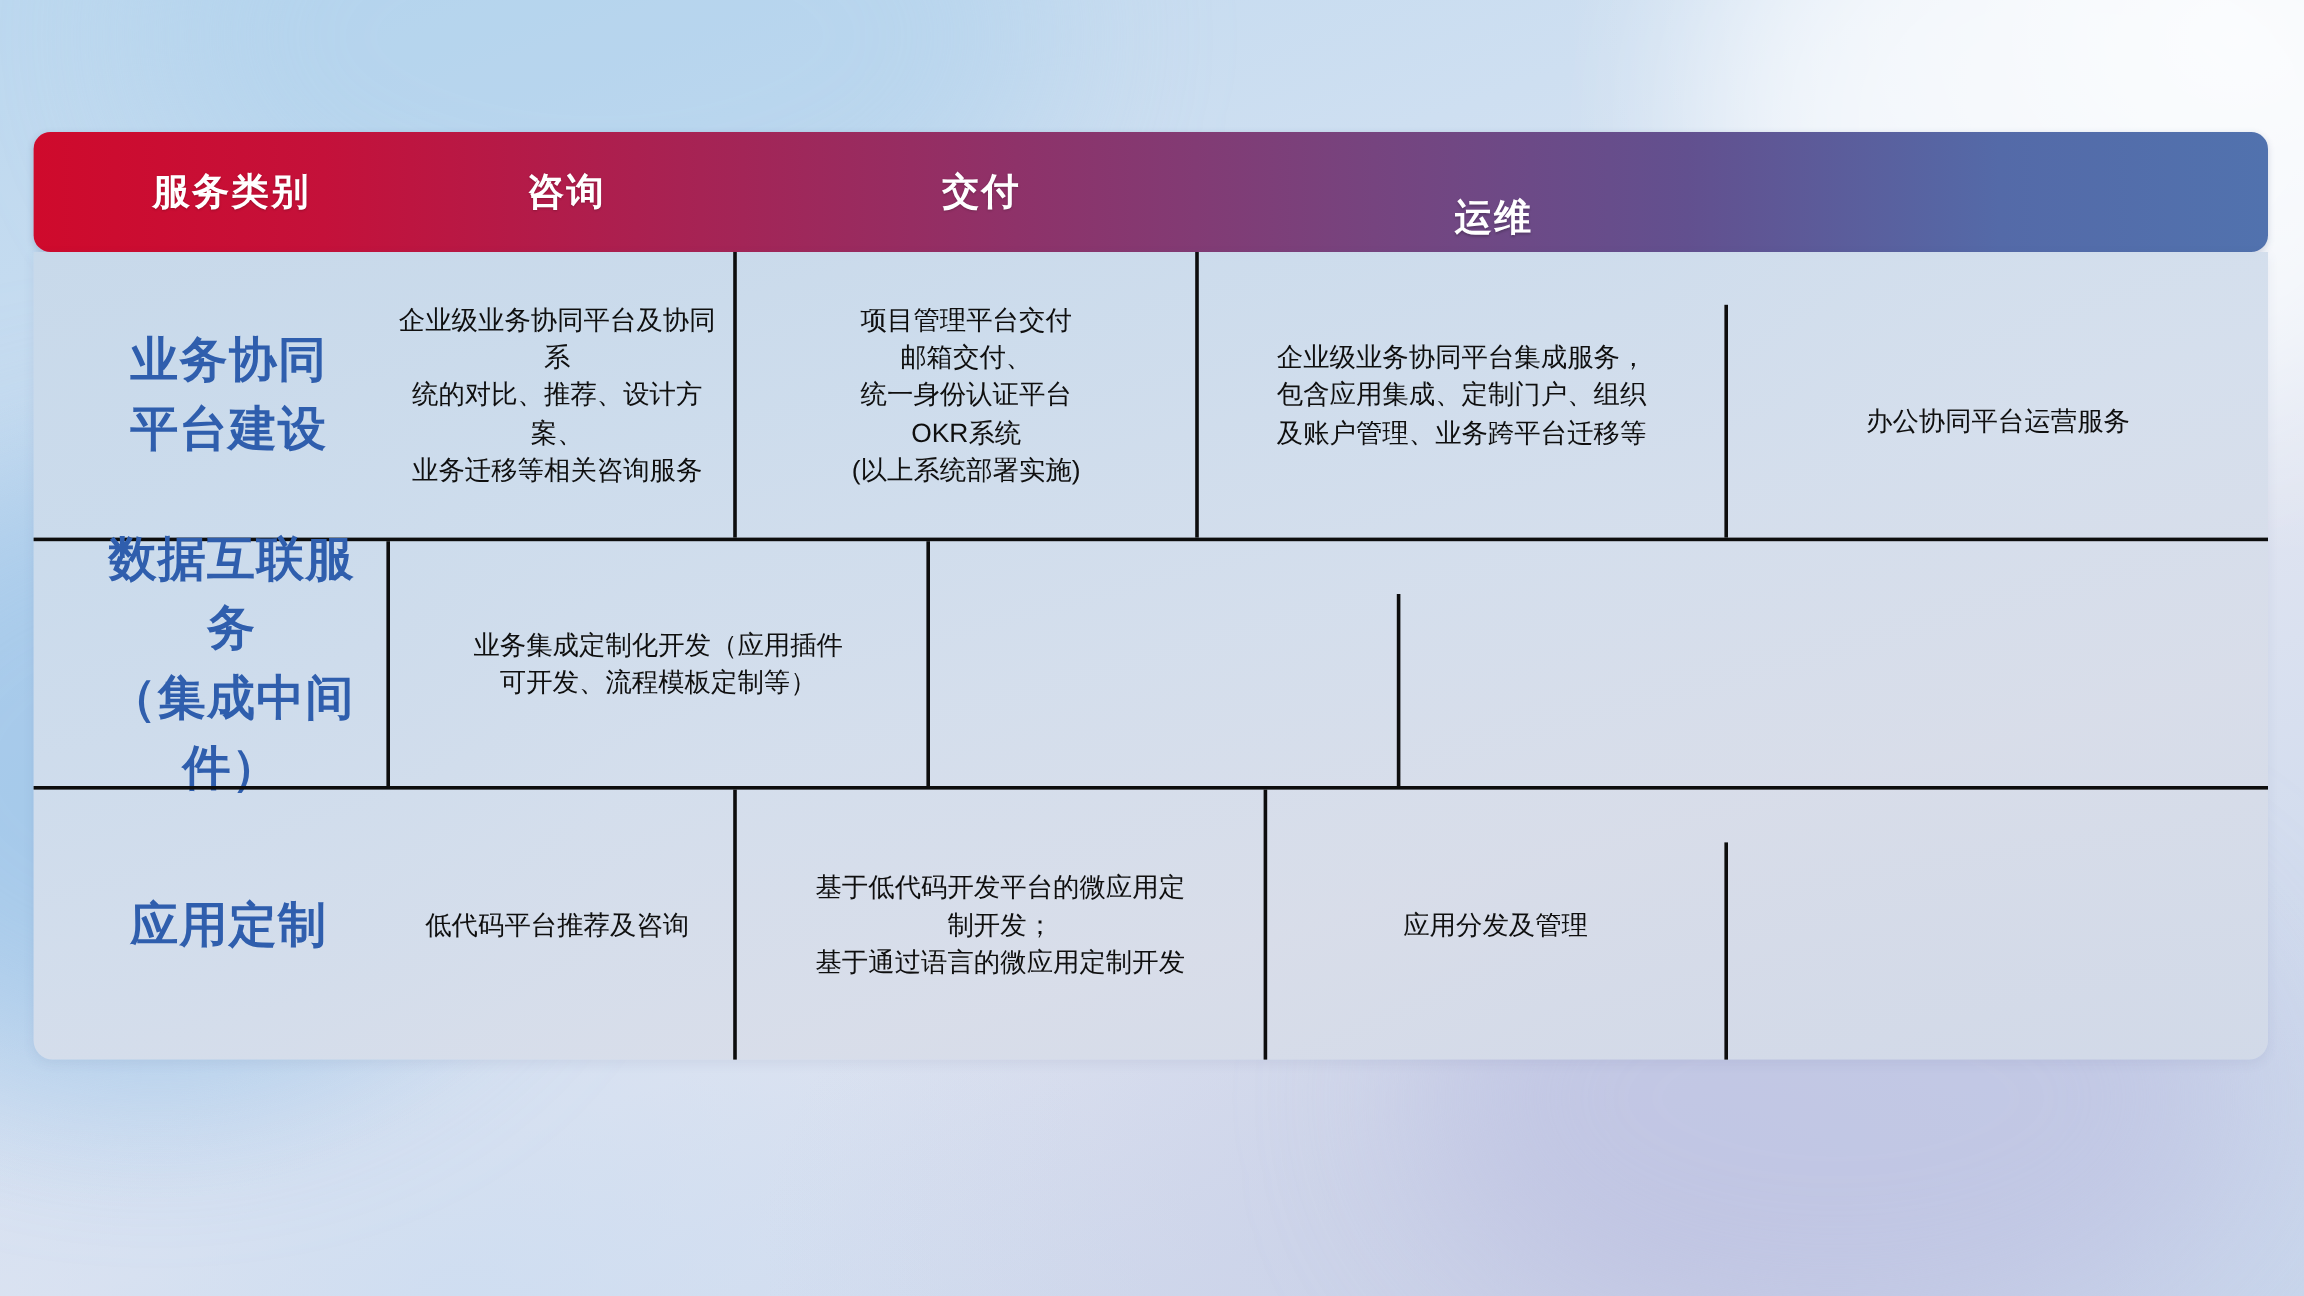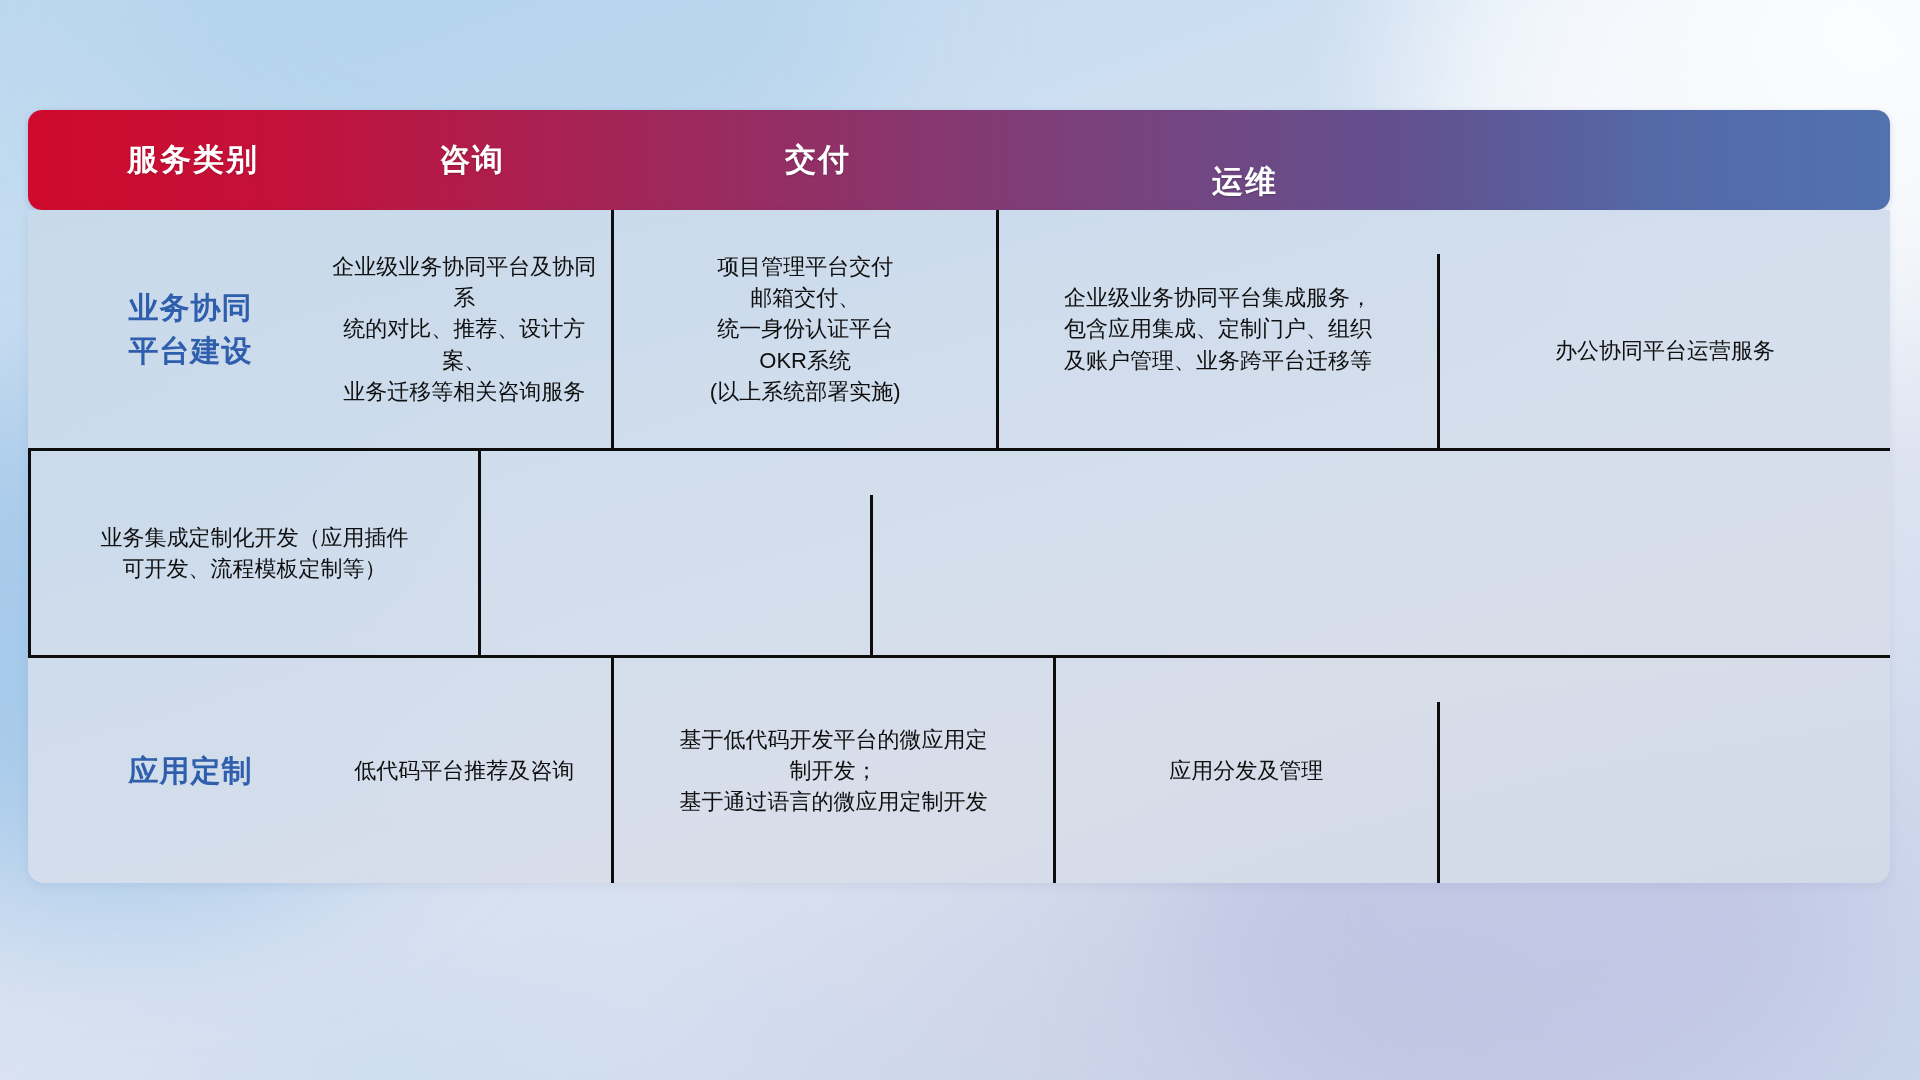--- a/index.html
+++ b/index.html
@@ -95,21 +95,21 @@
     color: #0f0f0f;
     font-size: 22px;
     line-height: 1.42;
     white-space: pre-line;
   }
   .td.vsep { border-left: 3px solid #0d0d0d; }
 
   .td.label {
     color: #2f5ead;
     font-weight: bold;
-    font-size: 30px;
+    font-size: 40px;
     line-height: 1.45;
     letter-spacing: 1px;
   }
 
   
   .c0 { width: 258px; margin-left: 36px; }
   .c1 { width: 300px; }
   .c2 { width: 450px; }
   .c3 { width: 392px; }
   .c4 { width: 462px; margin-top: 44px; }
@@ -150,20 +150,22 @@
 统一身份认证平台
 OKR系统
 (以上系统部署实施)</div>
         <div class="td vsep c2">企业级业务协同平台集成服务，
 包含应用集成、定制门户、组织
 及账户管理、业务跨平台迁移等</div>
         <div class="td vsep c4">办公协同平台运营服务</div>
       </div>
 
       <div class="trow r1">
+        <div class="td label c0">数据互联服务
+（集成中间件）</div>
         <div class="td vsep c2">业务集成定制化开发（应用插件
 可开发、流程模板定制等）</div>
         <div class="td vsep c3"></div>
         <div class="td vsep c4"></div>
       </div>
 
       <div class="trow r2">
         <div class="td label c0">应用定制</div>
         <div class="td c1">低代码平台推荐及咨询</div>
         <div class="td vsep c2">基于低代码开发平台的微应用定

